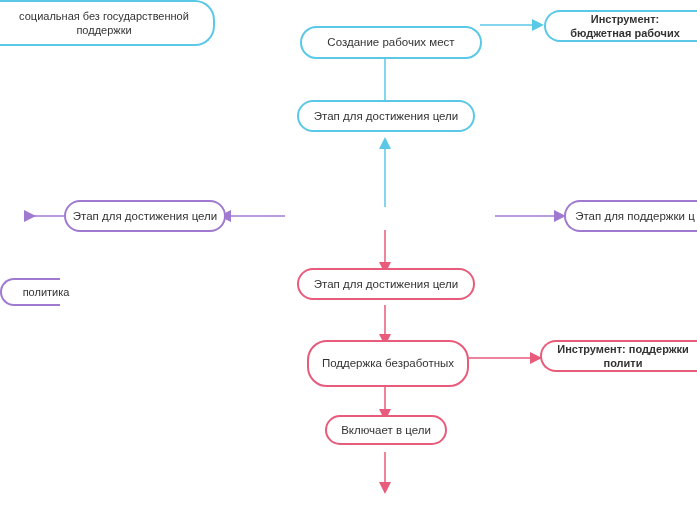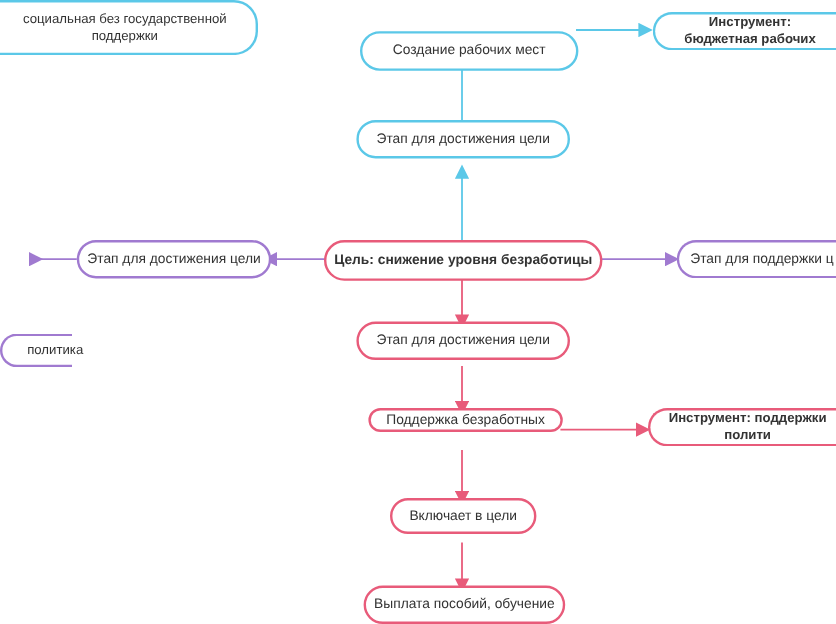--- a/index.html
+++ b/index.html
@@ -136,49 +136,43 @@
   </div>
 
   <div class="node node-teal-bold node-clip-right" style="left:544px; top:10px; width:160px; height:32px; white-space:normal; font-size:11px;">
     <span>Инструмент: бюджетная рабочих</span>
   </div>
 
   <div class="node node-blue" style="left:297px; top:100px; width:178px; height:32px;">
     <span>Этап для достижения цели</span>
   </div>
 
-  <div class="node node-red-bold" style="left:270px; top:200px; width:232px; height:34px;">
-    <span>Цель: снижение уровня безработицы</span>
-  </div>
 
   <div class="node node-purple" style="left:64px; top:200px; width:162px; height:32px;">
     <span>Этап для достижения цели</span>
   </div>
 
   <div class="node node-purple node-clip-right" style="left:564px; top:200px; width:140px; height:32px;">
     <span>Этап для поддержки ц</span>
   </div>
 
   <div class="node node-purple node-clip-right" style="left:0px; top:278px; width:56px; height:28px; font-size:11px;padding-left:44px;">
     <span>политика</span>
   </div>
 
   <div class="node node-red" style="left:297px; top:268px; width:178px; height:32px;">
     <span>Этап для достижения цели</span>
   </div>
 
-  <div class="node node-red" style="left:307px; top:340px; width:162px; height:20px;">
+  <div class="node node-red" style="left:307px; top:340px; width:162px; height:47px;">
     <span>Поддержка безработных</span>
   </div>
 
   <div class="node node-red-bold node-clip-right" style="left:540px; top:340px; width:164px; height:32px; font-size:11px; white-space:normal;">
     <span>Инструмент: поддержки полити</span>
   </div>
 
   <div class="node node-red" style="left:325px; top:415px; width:122px; height:30px;">
     <span>Включает в цели</span>
   </div>
 
-  <div class="node node-red" style="left:303px; top:488px; width:168px; height:32px;">
-    <span>Выплата пособий, обучение</span>
-  </div>
 
 </div>
 
 </body></html>

